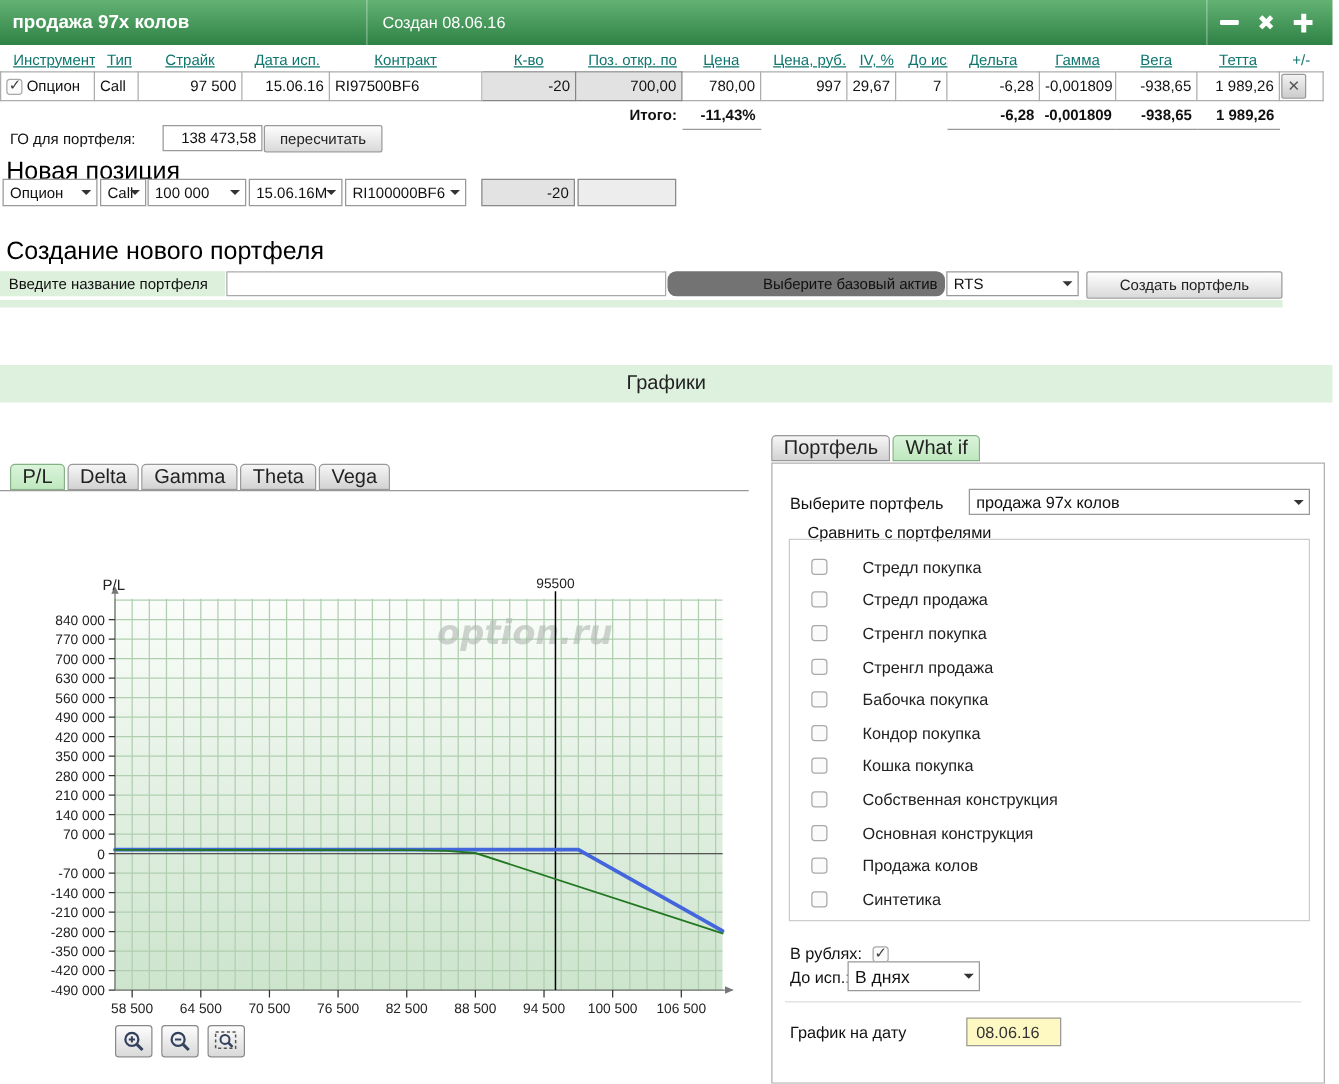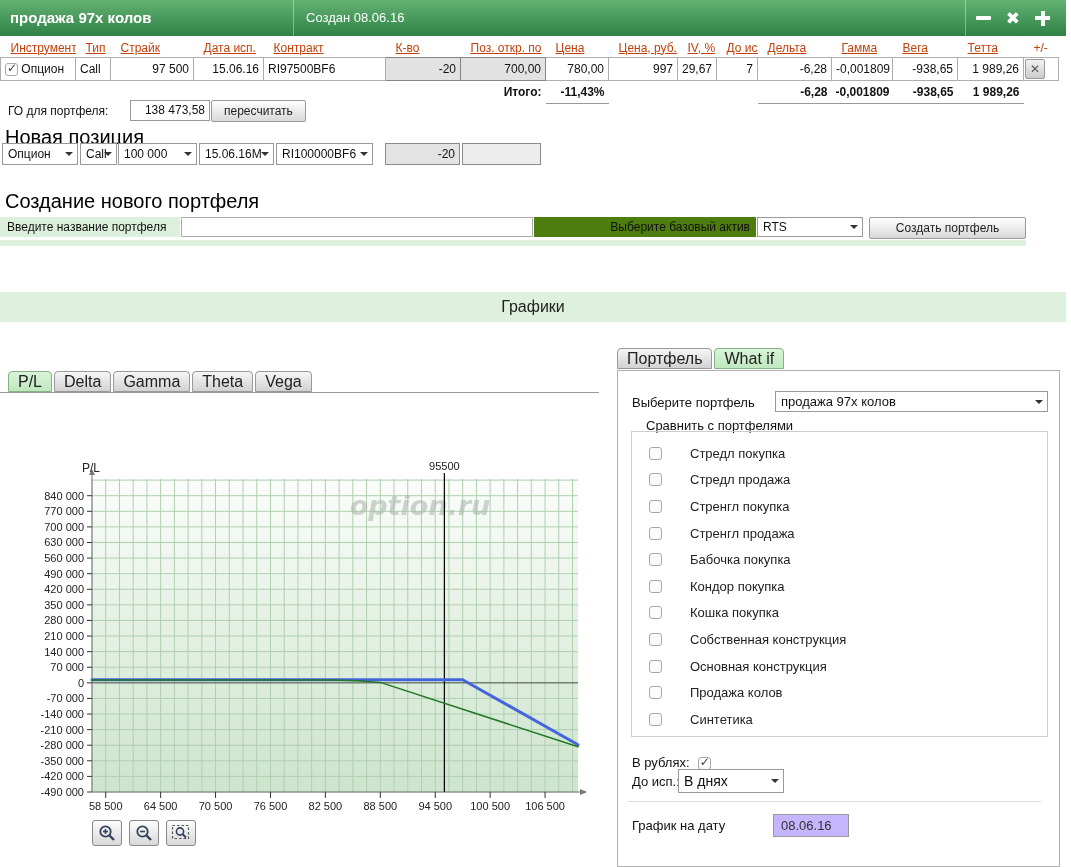--- a/index.html
+++ b/index.html
@@ -15,21 +15,21 @@
   .winbtns{position:absolute;right:16px;top:0;height:36px;display:flex;align-items:center;gap:15px;}
   .ic-minus{display:inline-block;width:15px;height:4px;background:#fff;border-radius:1px;}
   .ic-close{font-size:17px;font-weight:bold;color:#fff;line-height:17px;}
   .ic-plus{position:relative;display:inline-block;width:15px;height:15px;}
   .ic-plus::before{content:"";position:absolute;left:0;top:5.5px;width:15px;height:4px;background:#fff;}
   .ic-plus::after{content:"";position:absolute;left:5.5px;top:0;width:4px;height:15px;background:#fff;}
 
   
   .pos-table{position:absolute;left:0;top:38px;width:1058px;border-collapse:collapse;
     table-layout:fixed;font-size:12px;}
-  .pos-table th{font-weight:normal;height:19px;text-align:left;color:#c2410c;
+  .pos-table th{font-weight:normal;height:19px;text-align:center;color:#0f766e;
     text-decoration:underline;padding:0 10px;overflow:hidden;white-space:nowrap;}
   .pos-table th.noline{text-decoration:none;}
   .pos-table td{height:20px;padding:1px 4px;overflow:hidden;white-space:nowrap;}
   tr.data-row td{border:1px solid #adadad;background:#fff;}
   tr.data-row td.gray{background:#e2e2e2;border:1px solid #858585;}
   .num{text-align:right;}
   tr.total-row td{border:none;font-weight:bold;}
   tr.total-row td.tline{border-bottom:1px solid #999;margin-top:36px;}
   .cb{display:inline-block;width:13px;height:13px;border:1px solid #a8a8a8;border-radius:3px;
     background:#fbfbfb;vertical-align:-3px;position:relative;box-sizing:border-box;}
@@ -66,22 +66,22 @@
     font-size:12px;line-height:20px;}
   .np-qty{left:385px;width:75px;background:#e3e3e3;text-align:right;padding-right:4px;}
   .np-empty{left:462px;width:79px;background:#ededed;}
 
   
   .cp-row{position:absolute;left:0;top:217px;height:24px;width:1066px;font-size:12px;}
   .cp-name-label{position:absolute;left:0;top:0;width:180px;height:20px;background:#dcf0dc;
     line-height:20px;padding-left:7px;box-sizing:border-box;}
   .cp-input{position:absolute;left:181px;top:0;width:352px;height:20px;border:1px solid #aaa;
     background:#fff;box-sizing:border-box;}
-  .cp-asset-label{position:absolute;left:534px;top:0;width:222px;height:20px;background:#4d7c0f;
-    line-height:20px;text-align:right;padding-right:6px;box-sizing:border-box;}
+  .cp-asset-label{position:absolute;left:534px;top:0;width:222px;height:20px;background:#737373;
+    line-height:20px;text-align:right;padding-right:6px;box-sizing:border-box;border-radius:7px;}
   .cp-strip{position:absolute;left:0;top:240px;width:1026px;height:6px;background:#dcf0dc;}
 
   
   .charts-header{position:absolute;left:0;top:292px;width:1066px;height:30px;background:#def0de;
     font-size:16px;line-height:30px;text-align:center;color:#222;}
   .tabstrip{position:absolute;height:22px;}
   #left-tabs{left:0;top:371px;width:599px;border-bottom:1px solid #999;padding-left:8px;box-sizing:border-box;}
   #right-tabs{left:617px;top:348px;width:443px;}
   .tab{display:inline-block;height:21px;line-height:20px;padding:0 9px;margin-right:2px;
     border:1px solid #999;border-radius:4px 4px 0 0;background:linear-gradient(#f6f6f6,#d2d2d2);
@@ -97,21 +97,21 @@
   .p-list{position:absolute;left:13px;top:60px;width:417px;height:306px;border:1px solid #ccc;
     box-sizing:border-box;overflow:hidden;padding-top:8px;}
   .plist-item{height:26.6px;display:flex;align-items:center;padding-left:17px;}
   .plist-item .plabel{margin-left:28px;color:#222;}
   .rub-row{position:absolute;left:14px;top:384px;}
   .rub-row .cb{margin-left:8px;}
   .days-label{position:absolute;left:14px;top:403px;}
   .days-select{left:60px;top:398px;width:106px;height:24px;font-size:14px;line-height:22px;}
   .p-hr{position:absolute;left:10px;top:430px;width:413px;border-top:1px solid #ddd;}
   .date-label{position:absolute;left:14px;top:447px;}
-  .date-input{position:absolute;left:155px;top:443px;width:67px;height:21px;background:#c4b5fd;
+  .date-input{position:absolute;left:155px;top:443px;width:67px;height:21px;background:#fef9c3;
     border:1px solid #999;line-height:21px;padding-left:7px;color:#333;box-sizing:content-box;}
 
   
   #pl-chart{position:absolute;left:5px;top:461px;}
   #pl-chart text.tick{font-size:11px;fill:#222;font-family:"Liberation Sans",sans-serif;}
   #pl-chart text.axis-label{font-size:12px;fill:#222;font-family:"Liberation Sans",sans-serif;}
   #pl-chart text.watermark{font-size:27px;font-style:italic;font-weight:bold;fill:#aeb8b0;
     opacity:.6;font-family:"DejaVu Sans",sans-serif;}
   .zoombar{position:absolute;left:92px;top:820px;display:flex;}
   .zbtn{width:30px;height:26px;border:1px solid #888;border-radius:3px;margin-right:7px;

